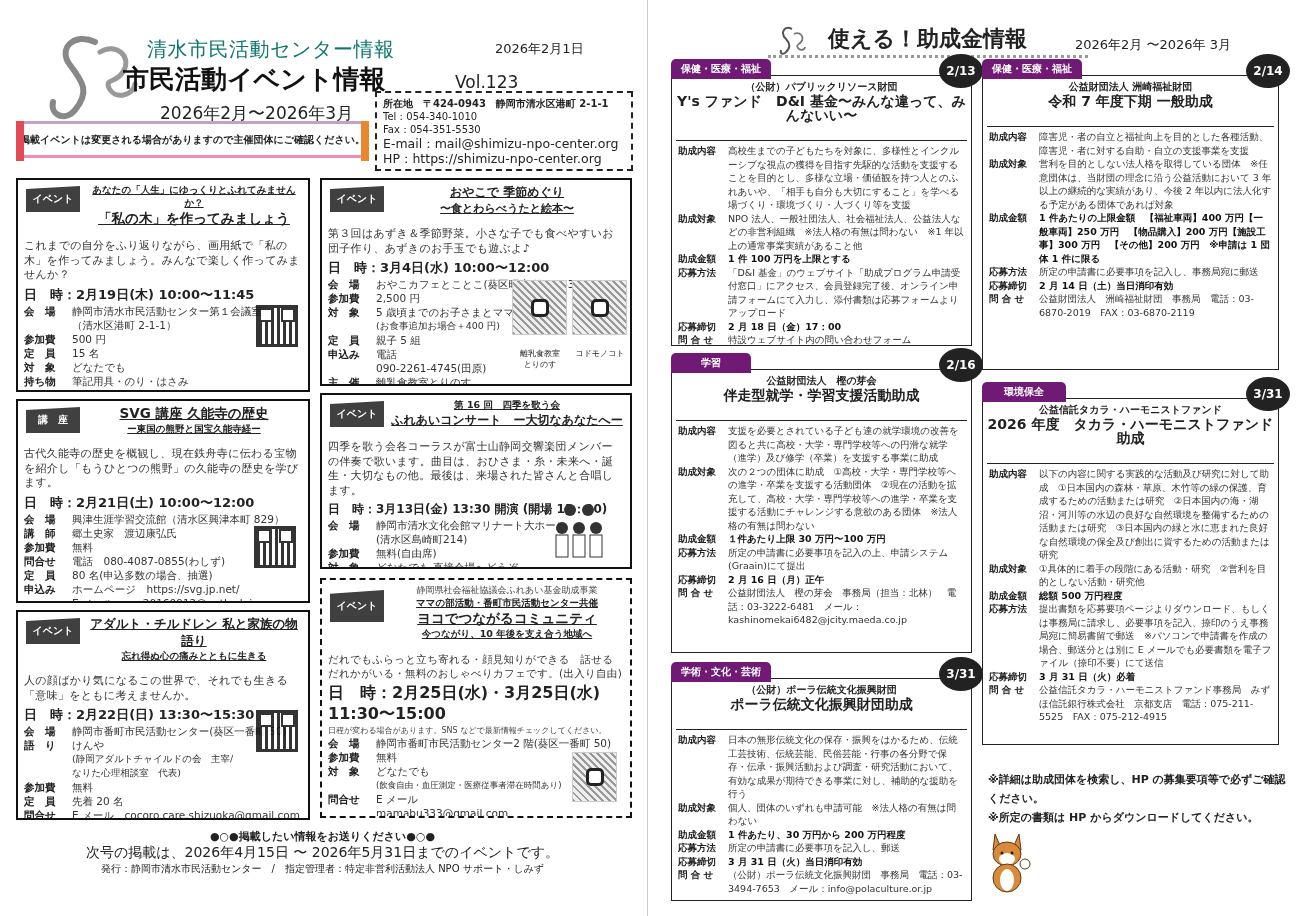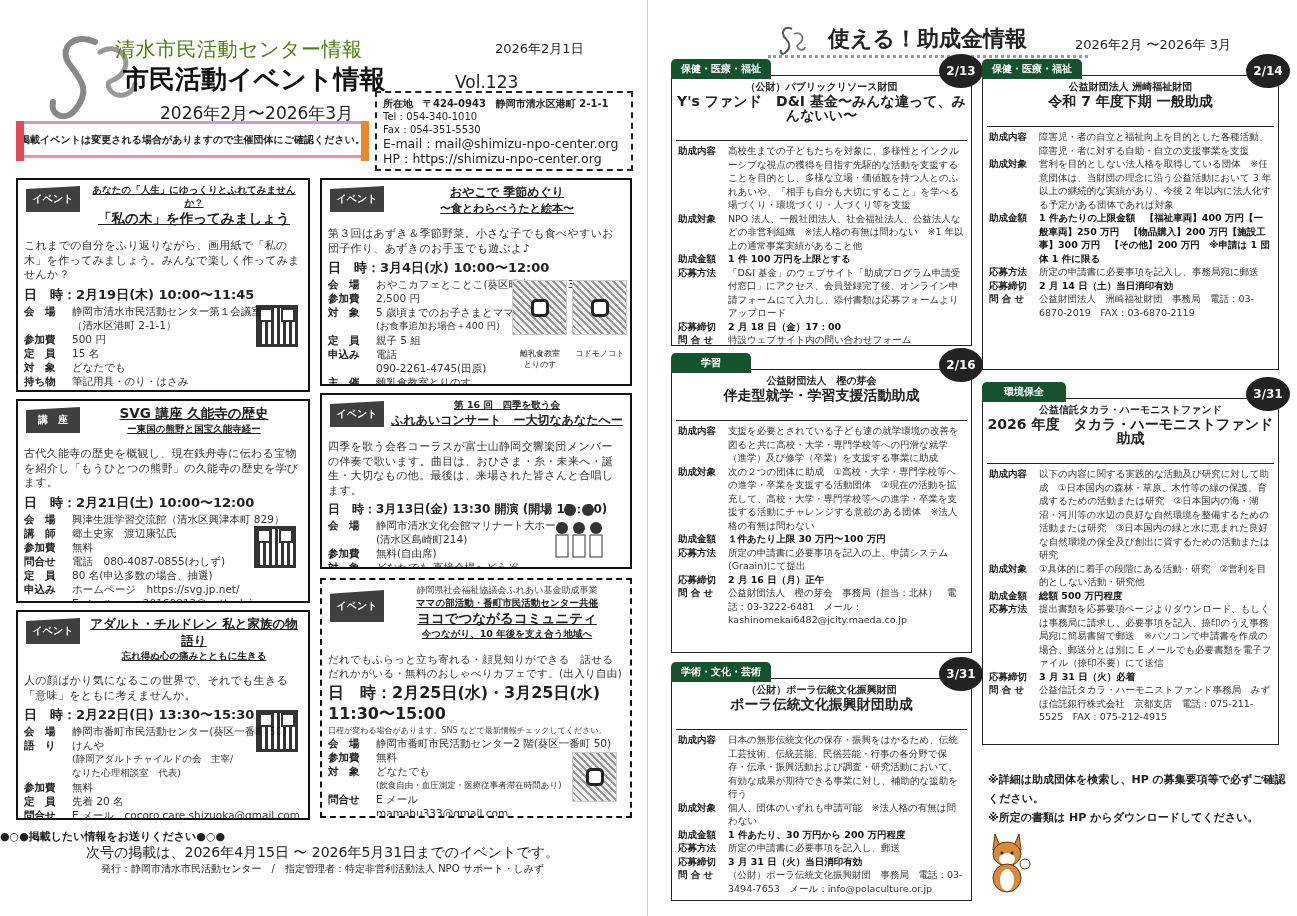--- a/index.html
+++ b/index.html
@@ -3,21 +3,21 @@
 <meta charset="utf-8">
 <style>
 *{box-sizing:border-box;margin:0;padding:0}
 body{width:1297px;height:916px;background:#fff;font-family:"DejaVu Sans","Liberation Sans",sans-serif;color:#222;position:relative;overflow:hidden}
 .page{position:absolute;top:0;height:916px}
 #left{left:0;width:645px}
 #right{left:650px;width:647px}
 .divider{position:absolute;left:647px;top:0;width:1px;height:916px;background:#ccc}
 .abs{position:absolute}
 .logo{position:absolute;left:45px;top:30px;width:100px;height:95px}
-.t1{position:absolute;left:115px;top:36px;font-size:20px;color:#4d7c0f;letter-spacing:0.5px}
+.t1{position:absolute;left:147px;top:36px;font-size:20px;color:#0f766e;letter-spacing:0.5px}
 .t2{position:absolute;left:123px;top:62px;font-size:26px;font-weight:bold;color:#111}
 .date{position:absolute;left:495px;top:40px;font-size:13px}
 .vol{position:absolute;left:455px;top:72px;font-size:17px}
 .range{position:absolute;left:160px;top:102px;font-size:17px}
 .notice{position:absolute;left:20px;top:121px;width:345px;height:37px;background:#fff;border-top:3px solid #c7a1c2;border-bottom:3px solid #f08db0;font-size:10px;display:flex;align-items:center;justify-content:center;font-weight:bold}
 .notice:before{content:"";position:absolute;left:-4px;top:-3px;width:8px;height:40px;background:#e24a55}
 .notice:after{content:"";position:absolute;right:-4px;top:-3px;width:8px;height:40px;background:#e9872d}
 .addr{position:absolute;left:375px;top:91px;width:258px;height:80px;border:2px dashed #222;padding:4px 6px;font-size:10px;line-height:13px}
 .addr .big{font-size:12.5px;line-height:15px}
 .box{position:absolute;border:2.5px solid #111;padding:4px 6px;overflow:hidden}
@@ -31,30 +31,30 @@
 .row{display:flex;font-size:10.5px;line-height:14px}
 .row .k{width:48px;font-weight:bold;flex-shrink:0}
 .row .v{color:#333}
 .qr{position:absolute;width:42px;height:42px;background:
 repeating-linear-gradient(90deg,#111 0 3px,#fff 3px 6px),#111;opacity:0.85;border:3px solid #111}
 .qr:before,.qr:after{content:"";position:absolute;width:10px;height:10px;border:2px solid #111;background:#fff}
 .qr:before{left:0;top:0}.qr:after{right:0;top:0}
 .insta{position:absolute;width:55px;height:55px;border:1px solid #ccc;background:repeating-linear-gradient(45deg,#999 0 2px,#eee 2px 5px)}
 .insta span{position:absolute;left:18px;top:18px;width:18px;height:18px;border:3px solid #222;border-radius:5px;background:#fff}
 .cap{position:absolute;font-size:8px;text-align:center}
-.footer1{position:absolute;left:0;width:645px;text-align:left;top:829px;font-size:11px;font-weight:bold}
+.footer1{position:absolute;left:0;width:645px;text-align:center;top:829px;font-size:11px;font-weight:bold}
 .footer2{position:absolute;left:0;width:645px;text-align:center;top:844px;font-size:14px}
 .footer3{position:absolute;left:0;width:645px;text-align:center;top:862px;font-size:10px}
 
 .rlogo{position:absolute;left:128px;top:25px;width:30px;height:32px}
 .rtitle{position:absolute;left:178px;top:24px;font-size:22px;font-weight:bold}
 .rrange{position:absolute;left:425px;top:36px;font-size:13px}
 .rdots{position:absolute;left:118px;top:55px;width:320px;border-top:3px dotted #999}
 .grant{position:absolute;border:1.5px solid #222;padding:0 6px 4px}
-.gcat{position:absolute;left:-1px;top:-17px;height:20px;padding:0 10px;background:#14532d;color:#fff;font-size:10px;font-weight:bold;border-radius:5px 5px 0 0;display:flex;align-items:center}
+.gcat{position:absolute;left:-1px;top:-17px;height:20px;padding:0 10px;background:#701a75;color:#fff;font-size:10px;font-weight:bold;border-radius:5px 5px 0 0;display:flex;align-items:center}
 .gdl{position:absolute;right:-12px;top:-22px;width:44px;height:34px;border-radius:50%;background:#222;color:#fff;font-size:12px;font-weight:bold;display:flex;align-items:center;justify-content:center}
 .gorg{text-align:center;font-size:10px;font-weight:bold;line-height:14px;padding-top:4px}
 .gname{text-align:center;font-size:14px;font-weight:bold;line-height:14px;border-bottom:1.5px solid #222;padding-bottom:18px;margin:0 -2px 3px}
 .grow{display:flex;font-size:9.5px;line-height:13.5px}
 .grow .k{width:50px;font-weight:bold;flex-shrink:0}
 .grow .v{color:#333}
 .grow .v.b{font-weight:bold;color:#111}
 .note{position:absolute;left:338px;top:770px;width:300px;font-size:11px;font-weight:bold;line-height:19px}
 .dog{position:absolute;left:335px;top:828px;width:52px;height:68px}
 </style>

